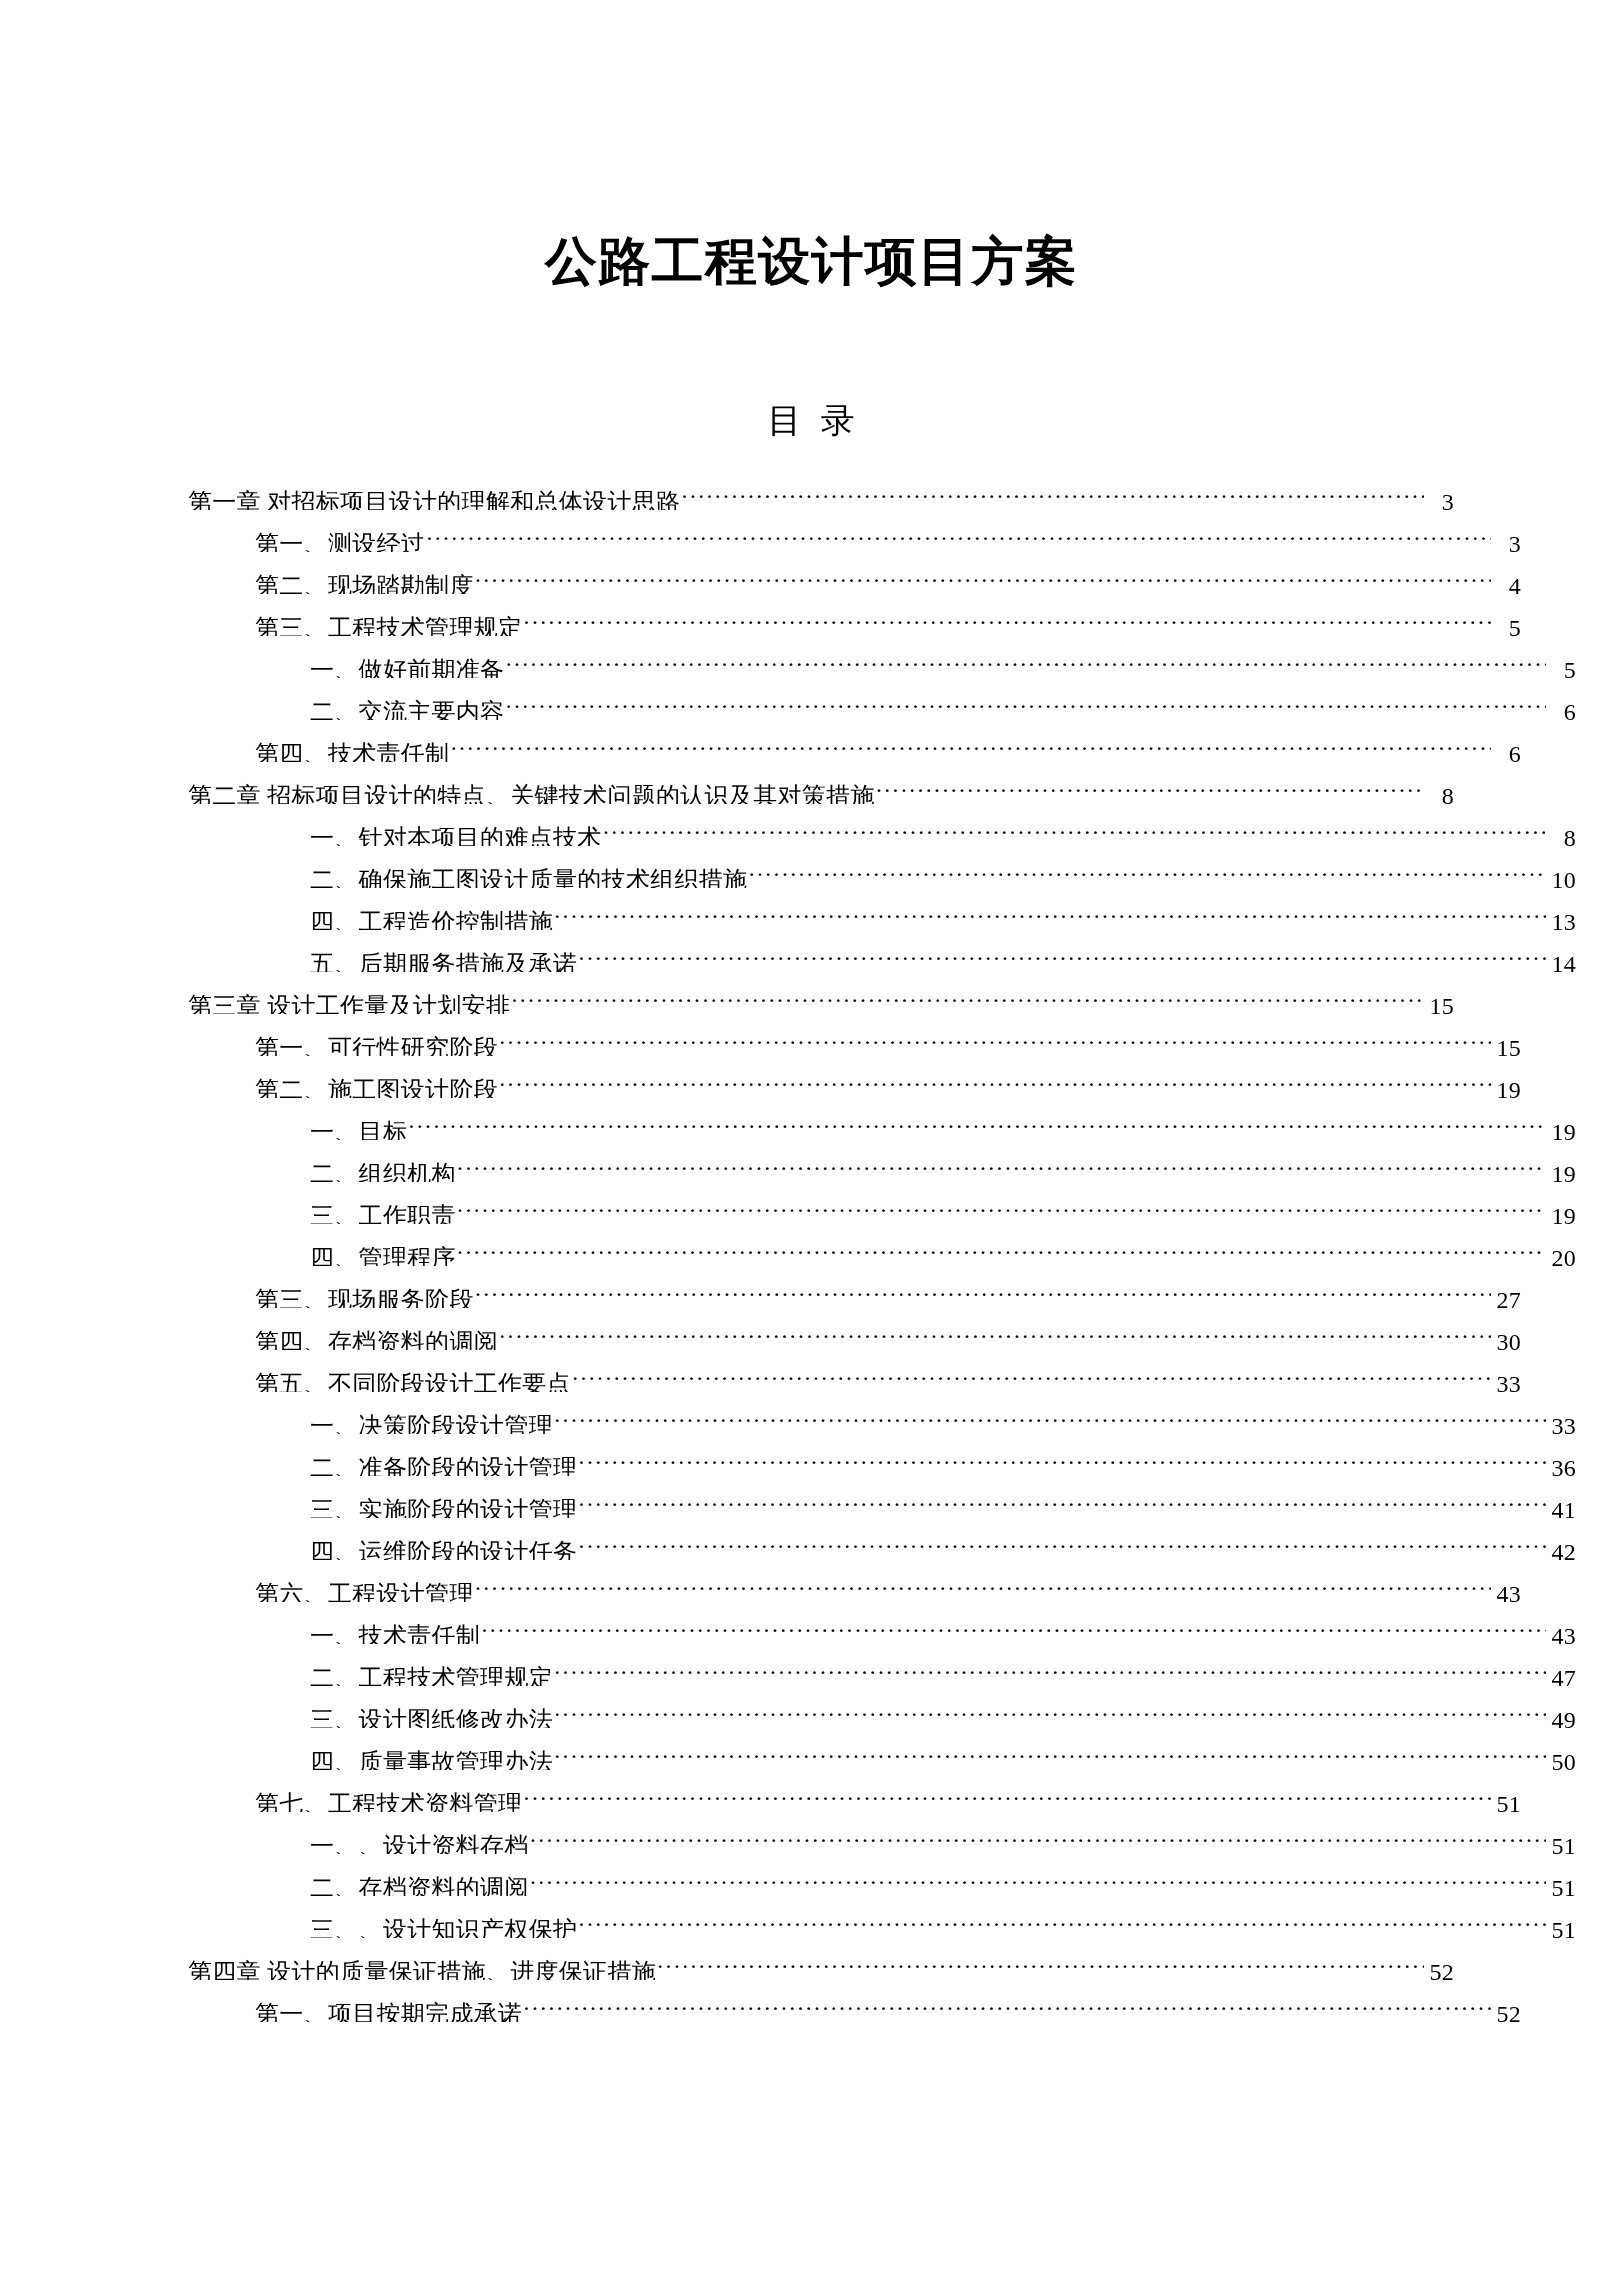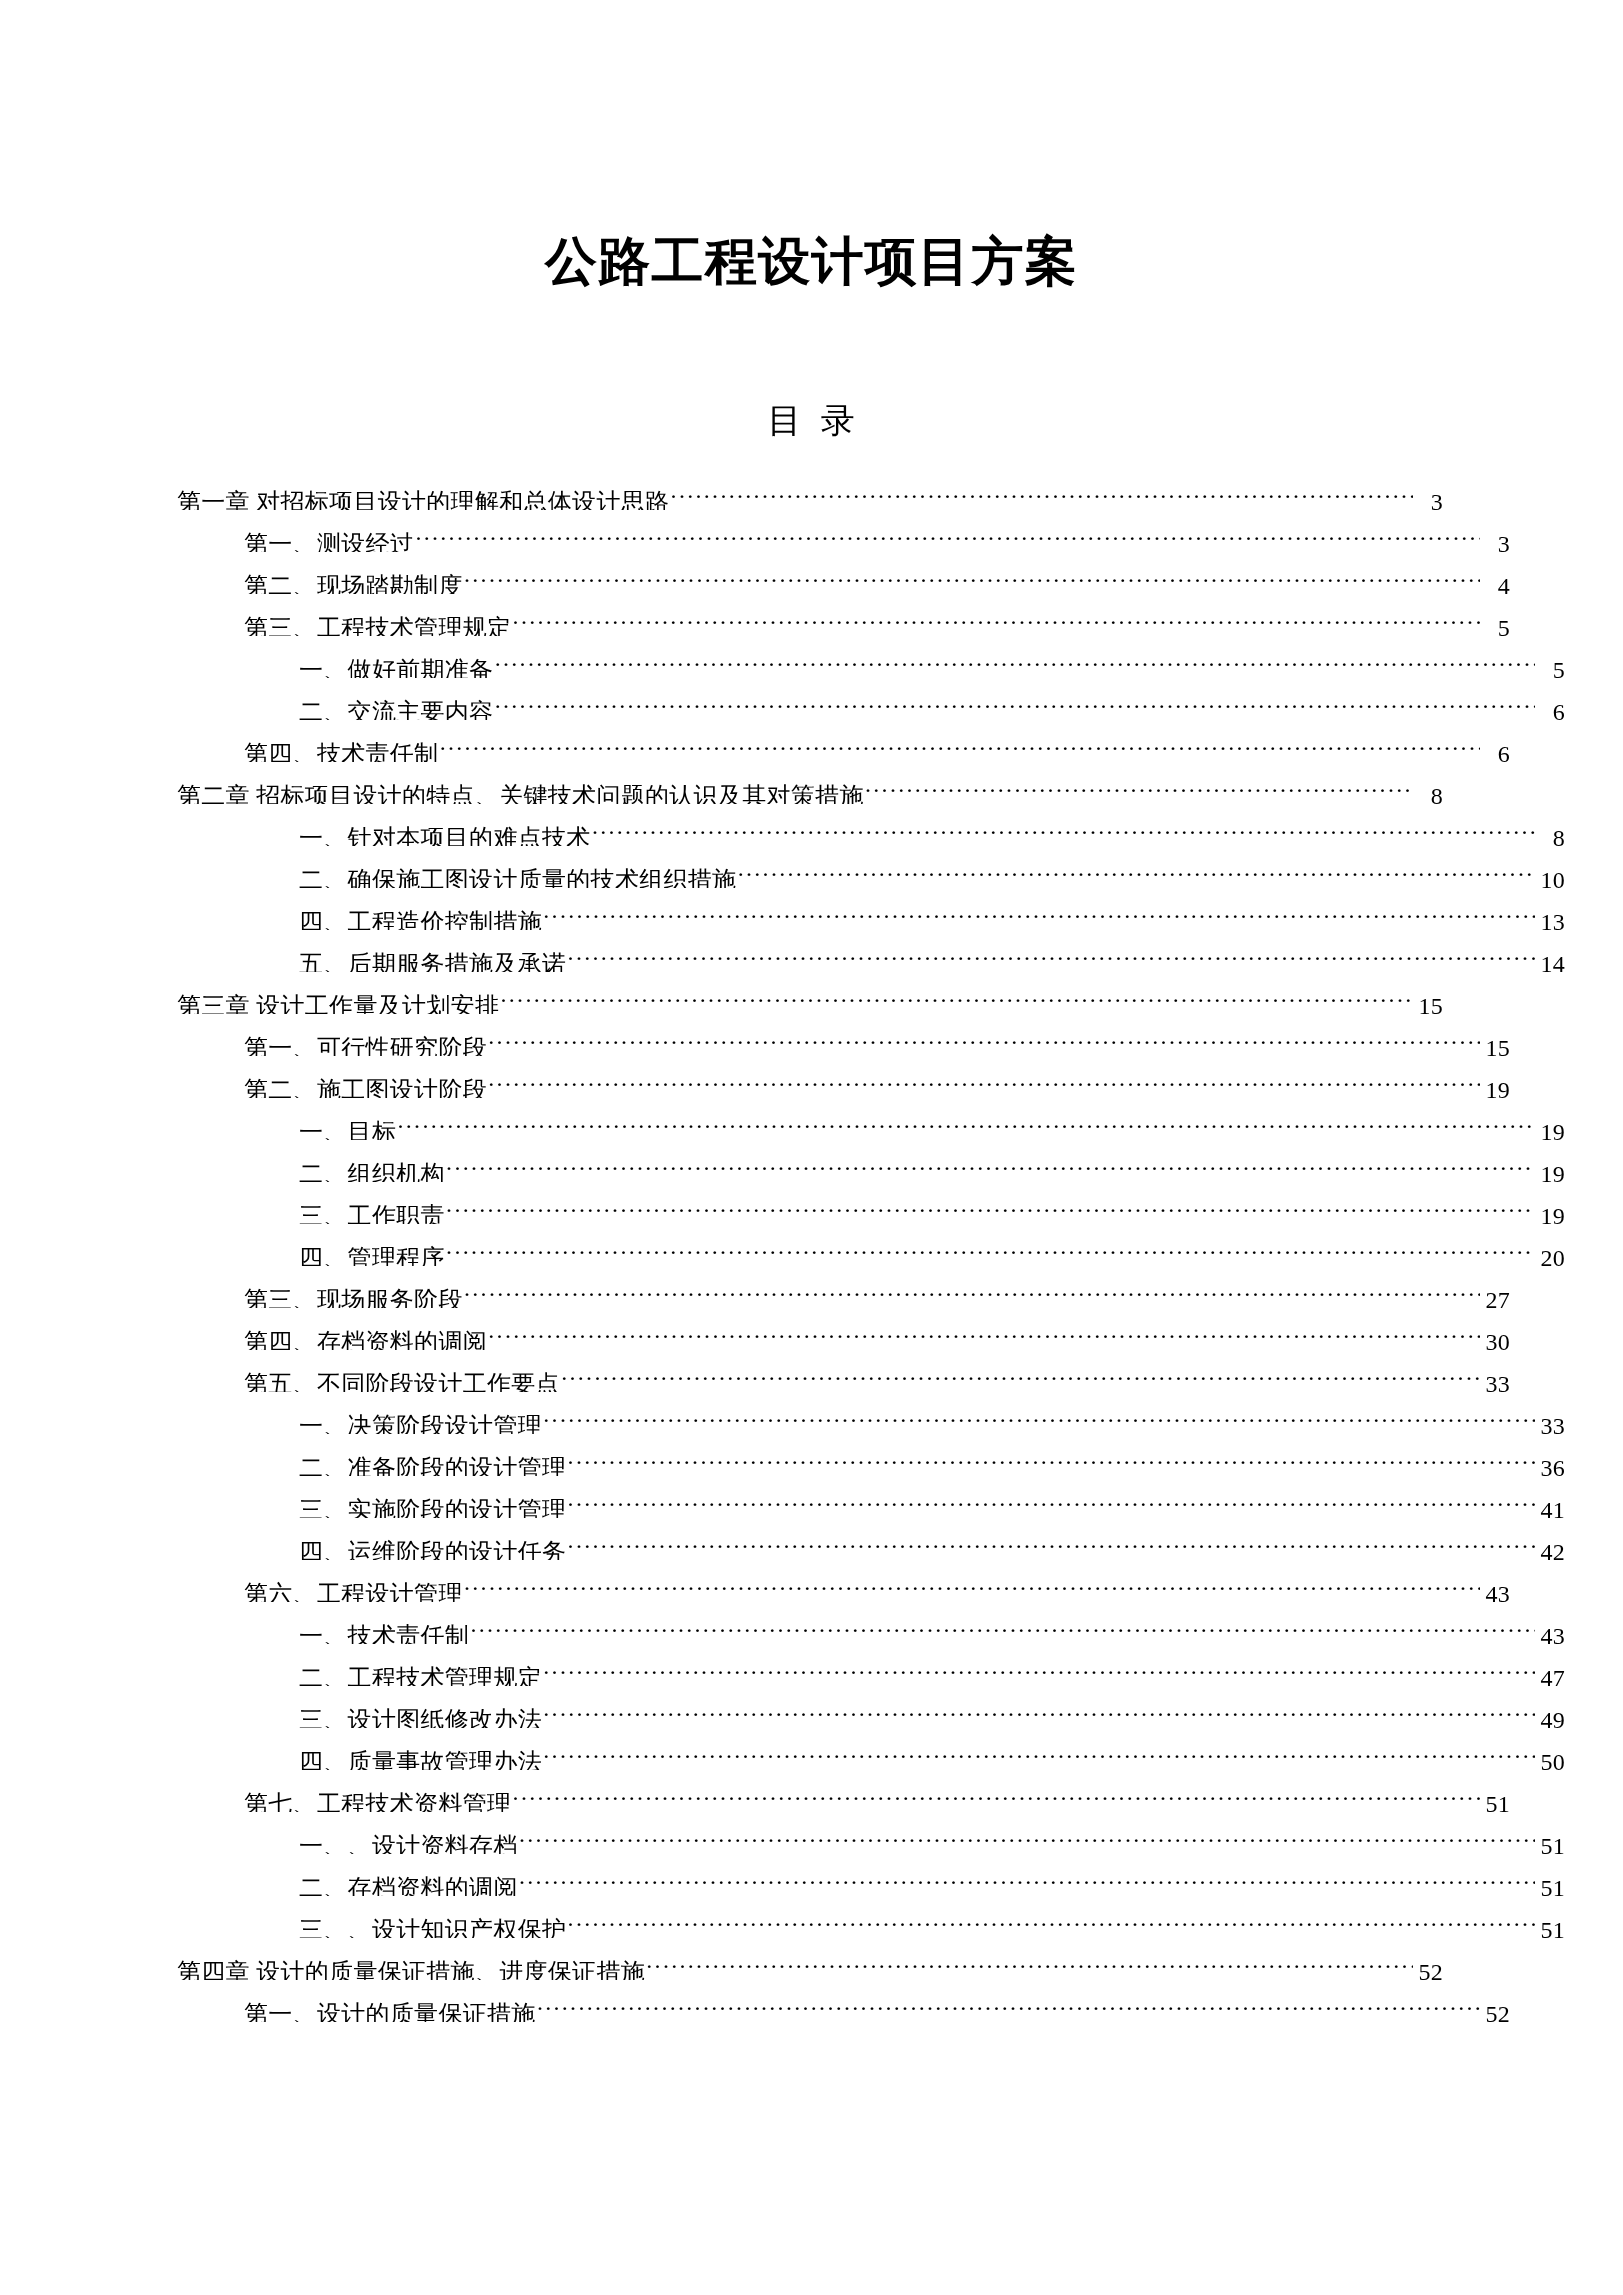--- a/index.html
+++ b/index.html
@@ -43,21 +43,21 @@
     font-family: "Liberation Serif", "DejaVu Serif", serif;
     font-size: 34px;
     line-height: 1.1;
     letter-spacing: 0.7px;
     white-space: pre;
   }
 
   
   .toc {
     position: absolute;
-    left: 177px;
+    left: 188px;
     top: 452px;
     width: 1266px;
   }
 
   .toc-entry {
     display: flex;
     align-items: baseline;
     width: 100%;
     height: 42px;
     font-size: 24px;
@@ -288,20 +288,20 @@
         <span class="toc-label">三、、设计知识产权保护</span>
         <span class="toc-dots"></span>
         <span class="toc-page">51</span>
       </div>
       <div class="toc-entry lvl1">
         <span class="toc-label">第四章  设计的质量保证措施、进度保证措施</span>
         <span class="toc-dots"></span>
         <span class="toc-page">52</span>
       </div>
       <div class="toc-entry lvl2">
-        <span class="toc-label">第一、设计的质量保证措施</span>
+        <span class="toc-label">第一、项目按期完成承诺</span>
         <span class="toc-dots"></span>
         <span class="toc-page">52</span>
       </div>
     </div>
 
 </div>
 
 
 </body></html>

